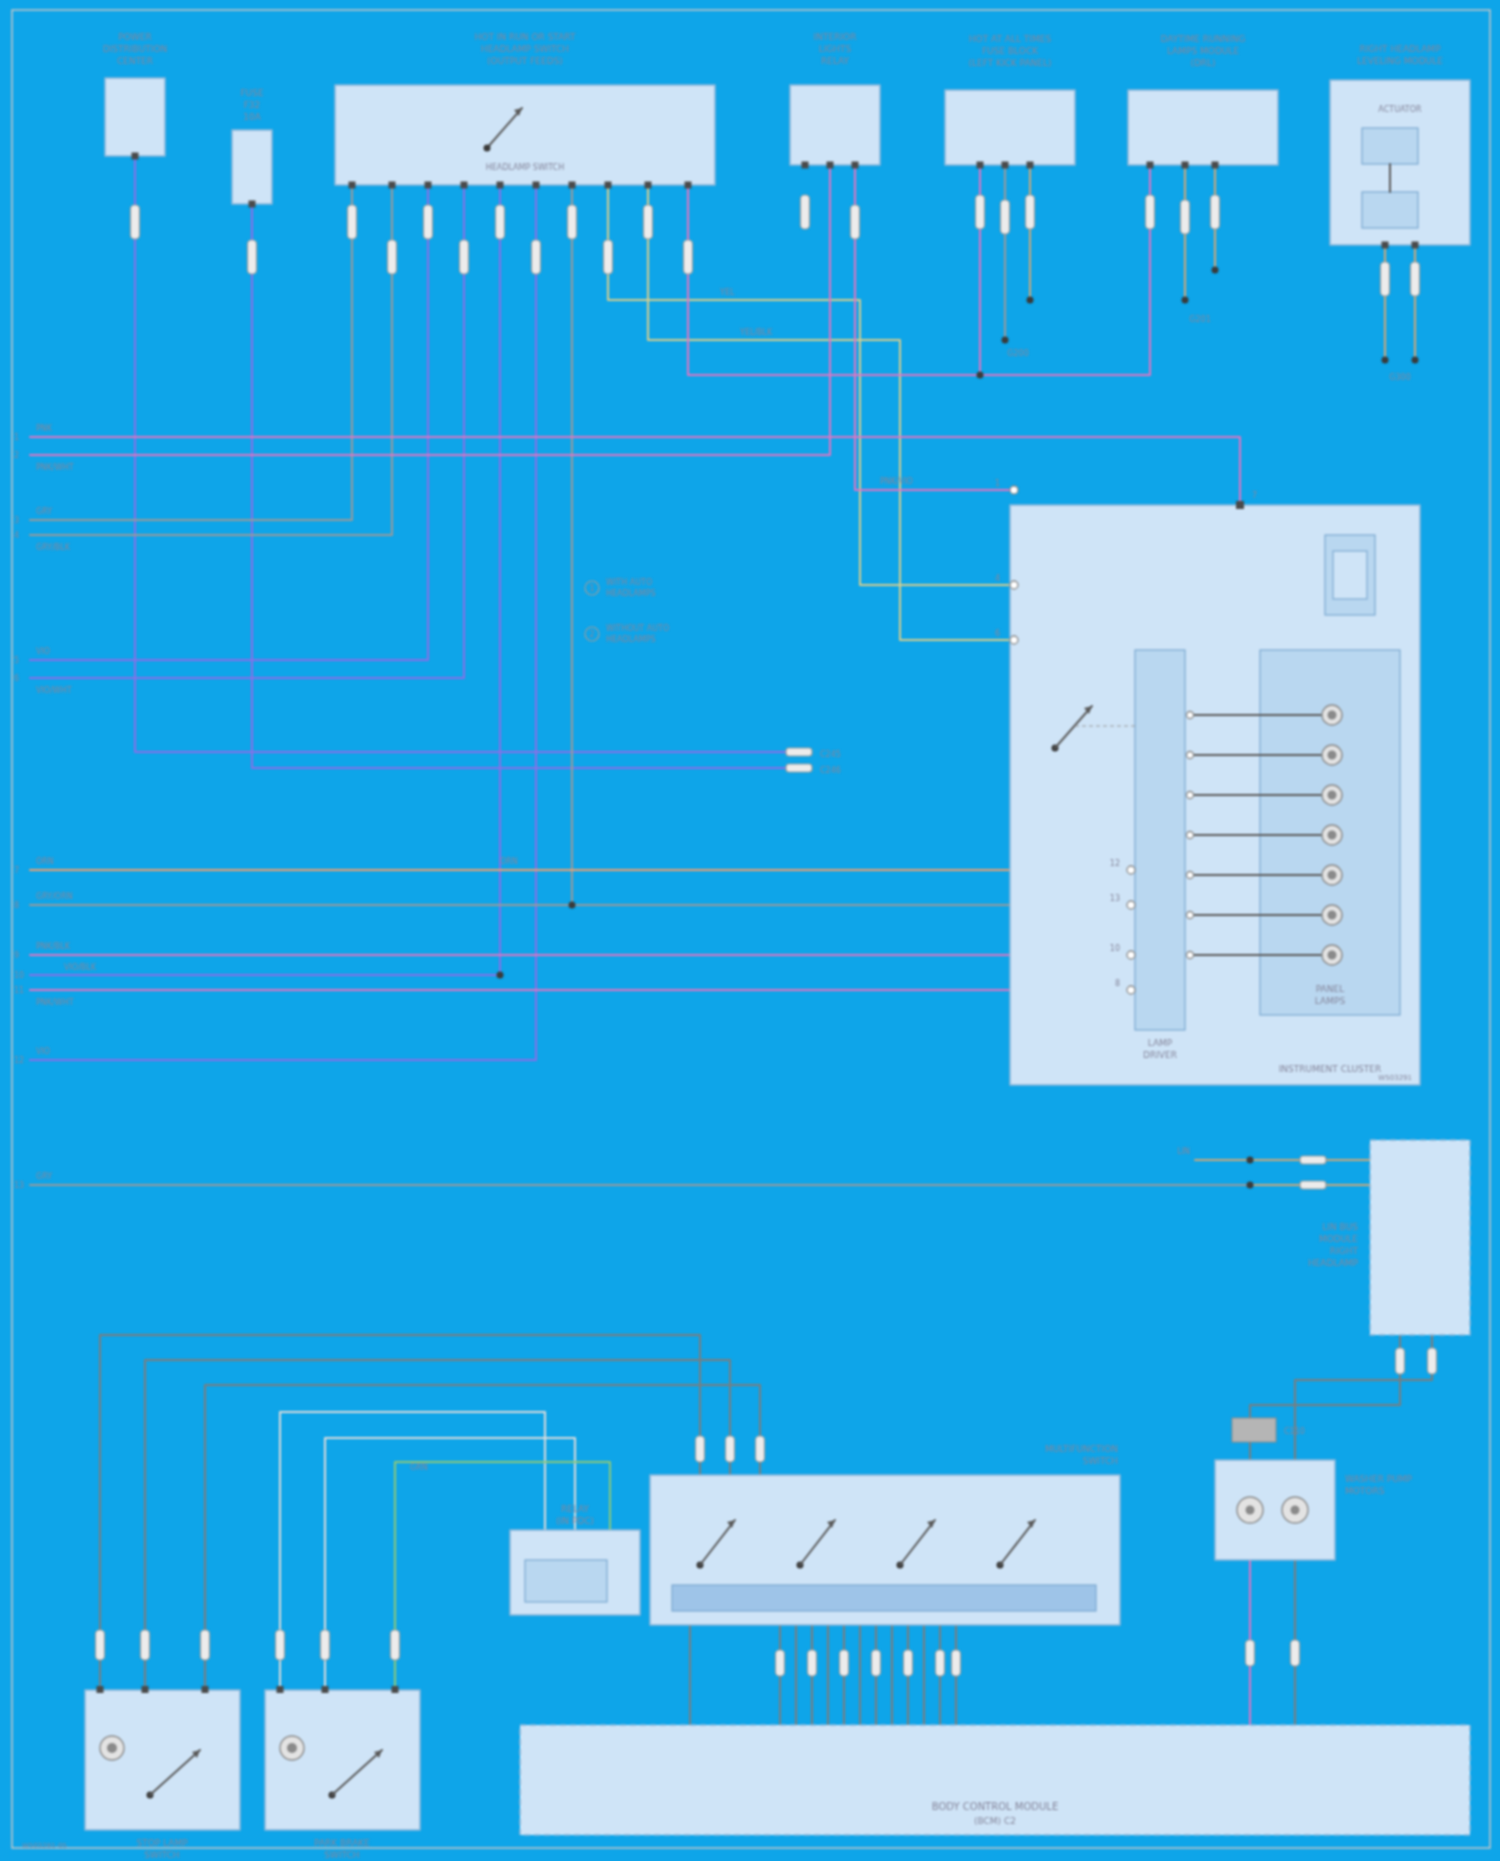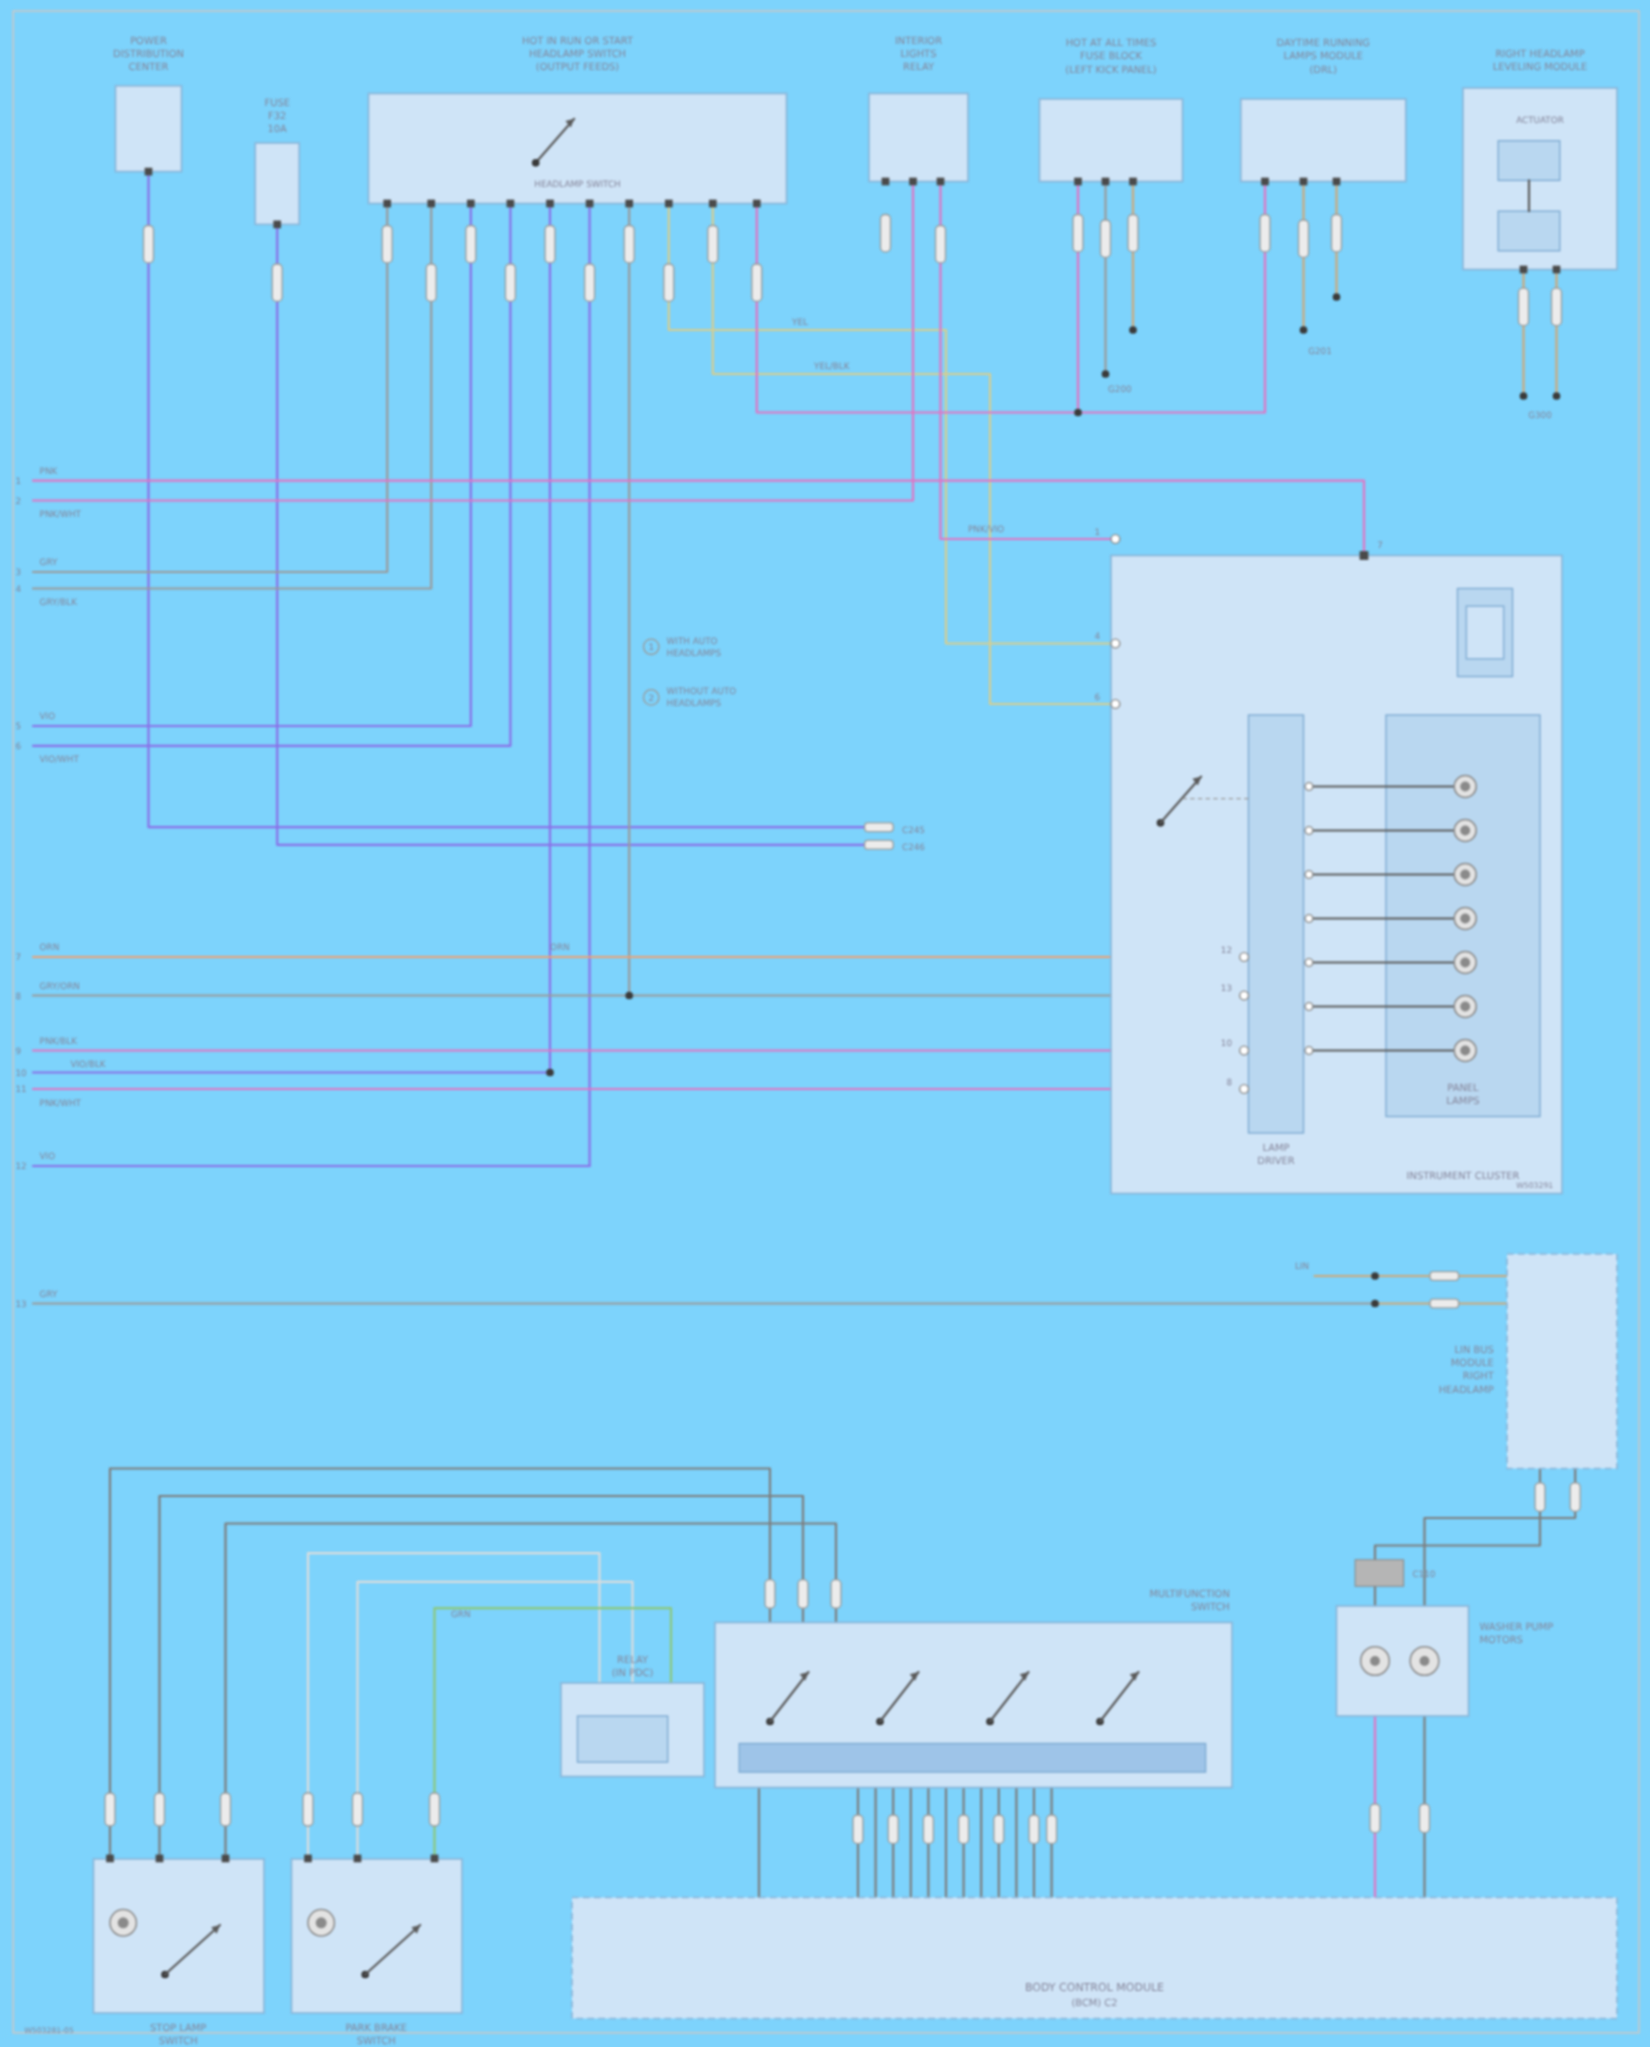--- a/index.html
+++ b/index.html
@@ -1,16 +1,16 @@
 <!DOCTYPE html>
 <html><head>
 <meta charset="utf-8">
 <style>
   html,body{margin:0;padding:0;background:#ffffff;}
-  .sheet{position:relative;width:1500px;height:1861px;background:#7dd3fc;overflow:hidden;}
+  .sheet{position:relative;width:1500px;height:1861px;background:#0ea5e9;overflow:hidden;}
   svg{position:absolute;left:0;top:0;filter:blur(0.9px);}
   svg text{font-family:"DejaVu Sans",sans-serif;fill:#85859a;}
   .t7{font-size:7px;} .t8{font-size:8px;} .t9{font-size:9px;} .t10{font-size:10px;}
   .mid{text-anchor:middle;} .end{text-anchor:end;}
   .box{fill:#cfe4f7;stroke:#8ab4d8;stroke-width:1.5;}
   .box-inner{fill:#b9d7f0;stroke:#7aa8d0;stroke-width:1.2;}
   .box-dash{fill:#cfe4f7;stroke:#8ab4d8;stroke-width:1.5;stroke-dasharray:6 4;}
   .bar{fill:#9ec4e8;stroke:#7aa8d0;stroke-width:1.2;}
   .wire{fill:none;stroke-width:2;stroke-linecap:round;stroke-linejoin:round;}
   .w-vio{stroke:#8a6fe8;} .w-pnk{stroke:#e274c4;} .w-org{stroke:#f0a070;}

